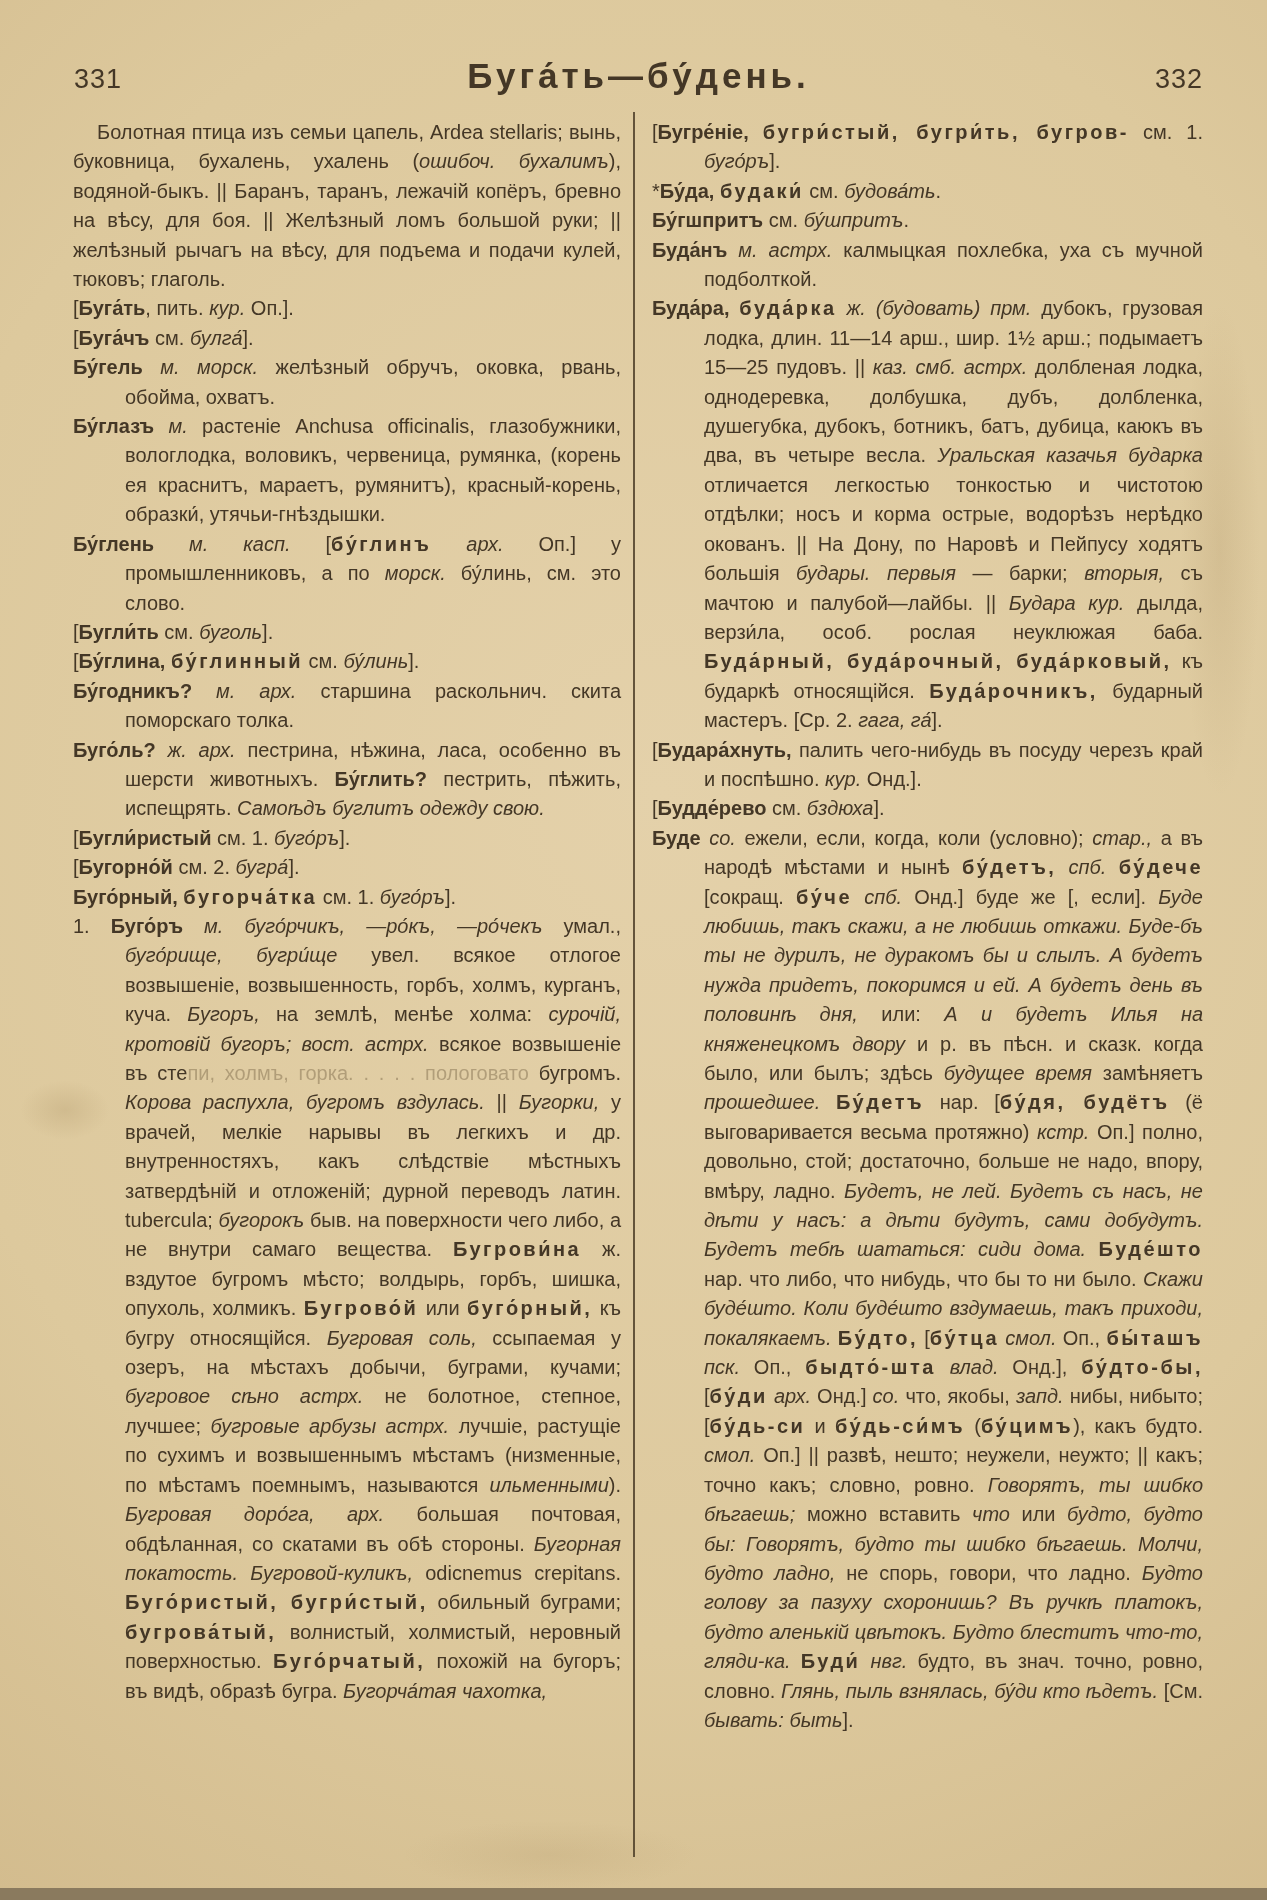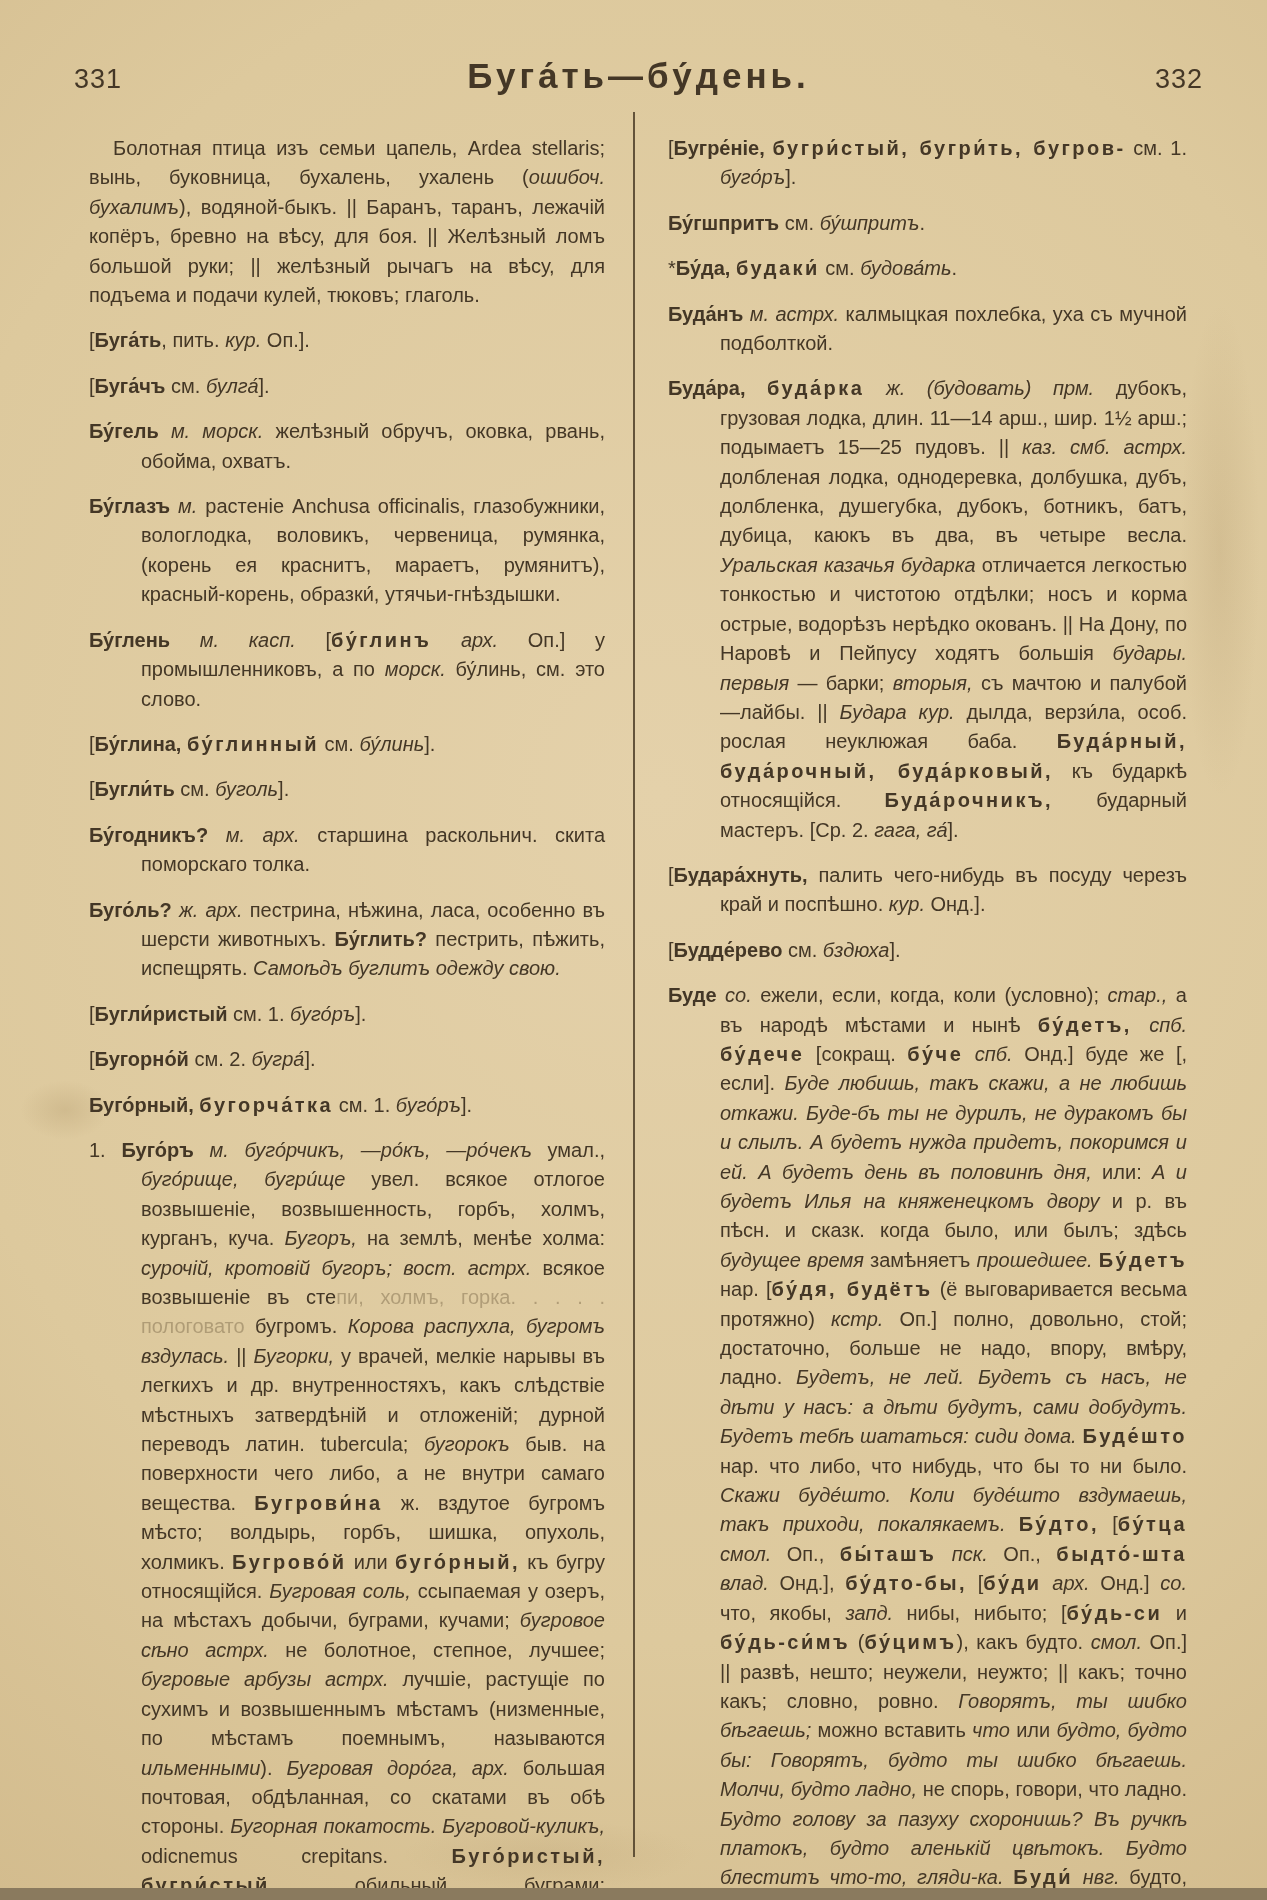--- a/index.html
+++ b/index.html
@@ -14,21 +14,21 @@
   .stain1{left:20px;top:1080px;width:90px;height:60px;background:radial-gradient(ellipse, rgba(146,117,70,.18), rgba(146,117,70,0) 70%);}
   .stain2{left:1180px;top:300px;width:80px;height:500px;background:radial-gradient(ellipse, rgba(146,117,70,.15), rgba(146,117,70,0) 70%);}
   .stain3{left:400px;top:1820px;width:300px;height:70px;background:radial-gradient(ellipse, rgba(150,122,76,.12), rgba(150,122,76,0) 70%);}
   .header{position:absolute;top:56px;left:74px;right:64px;display:flex;align-items:baseline;}
   .pagenum{font-size:27px;letter-spacing:1px;}
   .title{flex:1;text-align:center;font-weight:bold;font-size:35px;letter-spacing:4px;}
   .divider{position:absolute;top:112px;height:1745px;left:633px;width:2px;background:#4d3e28;opacity:.85;}
   .col{position:absolute;top:118px;font-size:20px;line-height:29.4px;text-align:justify;}
   .col-left{left:73px;width:548px;}
   .col-right{left:652px;width:551px;}
-  p.entry{margin:16px;padding-left:52px;text-indent:-52px;}
+  p.entry{margin:0;padding-left:52px;text-indent:-52px;}
   p.cont{padding-left:0;text-indent:24px;}
   .s-n{}
   .s-b{font-weight:bold;}
   .s-i{font-style:italic;}
   .s-sp{font-weight:bold;letter-spacing:2.5px;}
   .s-f{color:rgba(99,82,52,0.38);}
 </style>
 </head>
 <body>
 
@@ -45,32 +45,32 @@
 
   <div class="divider"></div>
 
   <div class="col col-left">
       <p class="entry cont"><span class="s-n">Болотная птица изъ семьи цапель, Ardea stellaris; вынь, буковница, бухалень, ухалень (</span><span class="s-i">ошибоч. бухалимъ</span><span class="s-n">), водяной-быкъ. || Баранъ, таранъ, лежачій копёръ, бревно на вѣсу, для боя. || Желѣзный ломъ большой руки; || желѣзный рычагъ на вѣсу, для подъема и подачи кулей, тюковъ; глаголь.</span></p>
       <p class="entry "><span class="s-n">[</span><span class="s-b">Буга́ть</span><span class="s-n">, пить. </span><span class="s-i">кур.</span><span class="s-n"> Оп.].</span></p>
       <p class="entry "><span class="s-n">[</span><span class="s-b">Буга́чъ</span><span class="s-n"> см. </span><span class="s-i">булга́</span><span class="s-n">].</span></p>
       <p class="entry "><span class="s-b">Бу́гель </span><span class="s-i">м. морск.</span><span class="s-n"> желѣзный обручъ, оковка, рвань, обойма, охватъ.</span></p>
       <p class="entry "><span class="s-b">Бу́глазъ </span><span class="s-i">м.</span><span class="s-n"> растеніе Anchusa officinalis, глазобужники, вологлодка, воловикъ, червеница, румянка, (корень ея краснитъ, мараетъ, румянитъ), красный-корень, образки́, утячьи-гнѣздышки.</span></p>
       <p class="entry "><span class="s-b">Бу́глень </span><span class="s-i">м. касп.</span><span class="s-n"> [</span><span class="s-sp">бу́глинъ</span><span class="s-n"> </span><span class="s-i">арх.</span><span class="s-n"> Оп.] у промышленниковъ, а по </span><span class="s-i">морск.</span><span class="s-n"> бу́линь, см. это слово.</span></p>
+      <p class="entry "><span class="s-n">[</span><span class="s-b">Бугли́ть</span><span class="s-n"> см. </span><span class="s-i">буголь</span><span class="s-n">].</span></p>
       <p class="entry "><span class="s-n">[</span><span class="s-b">Бу́глина, </span><span class="s-sp">бу́глинный</span><span class="s-n"> см. </span><span class="s-i">бу́линь</span><span class="s-n">].</span></p>
-      <p class="entry "><span class="s-n">[</span><span class="s-b">Бугли́ть</span><span class="s-n"> см. </span><span class="s-i">буголь</span><span class="s-n">].</span></p>
       <p class="entry "><span class="s-b">Бу́годникъ? </span><span class="s-i">м. арх.</span><span class="s-n"> старшина раскольнич. скита поморскаго толка.</span></p>
       <p class="entry "><span class="s-b">Буго́ль? </span><span class="s-i">ж. арх.</span><span class="s-n"> пестрина, нѣжина, ласа, особенно въ шерсти животныхъ. </span><span class="s-b">Бу́глить?</span><span class="s-n"> пестрить, пѣжить, испещрять. </span><span class="s-i">Самоѣдъ буглитъ одежду свою.</span></p>
       <p class="entry "><span class="s-n">[</span><span class="s-b">Бугли́ристый</span><span class="s-n"> см. 1. </span><span class="s-i">буго́ръ</span><span class="s-n">].</span></p>
       <p class="entry "><span class="s-n">[</span><span class="s-b">Бугорно́й</span><span class="s-n"> см. 2. </span><span class="s-i">бугра́</span><span class="s-n">].</span></p>
       <p class="entry "><span class="s-b">Буго́рный, </span><span class="s-sp">бугорча́тка</span><span class="s-n"> см. 1. </span><span class="s-i">буго́ръ</span><span class="s-n">].</span></p>
       <p class="entry "><span class="s-n">1. </span><span class="s-b">Буго́ръ </span><span class="s-i">м. буго́рчикъ, —ро́къ, —ро́чекъ</span><span class="s-n"> умал., </span><span class="s-i">буго́рище, бугри́ще</span><span class="s-n"> увел. всякое отлогое возвышеніе, возвышенность, горбъ, холмъ, курганъ, куча. </span><span class="s-i">Бугоръ,</span><span class="s-n"> на землѣ, менѣе холма: </span><span class="s-i">сурочій, кротовій бугоръ;</span><span class="s-n"> </span><span class="s-i">вост. астрх.</span><span class="s-n"> всякое возвышеніе въ сте</span><span class="s-f">пи, холмъ, горка. . . . . пологовато</span><span class="s-n"> бугромъ. </span><span class="s-i">Корова распухла, бугромъ вздулась.</span><span class="s-n"> || </span><span class="s-i">Бугорки,</span><span class="s-n"> у врачей, мелкіе нарывы въ легкихъ и др. внутренностяхъ, какъ слѣдствіе мѣстныхъ затвердѣній и отложеній; дурной переводъ латин. tubercula; </span><span class="s-i">бугорокъ</span><span class="s-n"> быв. на поверхности чего либо, а не внутри самаго вещества. </span><span class="s-sp">Бугрови́на</span><span class="s-n"> ж. вздутое бугромъ мѣсто; волдырь, горбъ, шишка, опухоль, холмикъ. </span><span class="s-sp">Бугрово́й</span><span class="s-n"> или </span><span class="s-sp">буго́рный,</span><span class="s-n"> къ бугру относящійся. </span><span class="s-i">Бугровая соль,</span><span class="s-n"> ссыпаемая у озеръ, на мѣстахъ добычи, буграми, кучами; </span><span class="s-i">бугровое сѣно астрх.</span><span class="s-n"> не болотное, степное, лучшее; </span><span class="s-i">бугровые арбузы астрх.</span><span class="s-n"> лучшіе, растущіе по сухимъ и возвышеннымъ мѣстамъ (низменные, по мѣстамъ поемнымъ, называются </span><span class="s-i">ильменными</span><span class="s-n">). </span><span class="s-i">Бугровая доро́га, арх.</span><span class="s-n"> большая почтовая, обдѣланная, со скатами въ обѣ стороны. </span><span class="s-i">Бугорная покатость. Бугровой-куликъ,</span><span class="s-n"> odicnemus crepitans. </span><span class="s-sp">Буго́ристый, бугри́стый,</span><span class="s-n"> обильный буграми; </span><span class="s-sp">бугрова́тый,</span><span class="s-n"> волнистый, холмистый, неровный поверхностью. </span><span class="s-sp">Буго́рчатый,</span><span class="s-n"> похожій на бугоръ; въ видѣ, образѣ бугра. </span><span class="s-i">Бугорча́тая чахотка,</span></p>
     </div>
   <div class="col col-right">
       <p class="entry "><span class="s-n">[</span><span class="s-b">Бугре́ніе, </span><span class="s-sp">бугри́стый, бугри́ть, бугров-</span><span class="s-n"> см. 1. </span><span class="s-i">буго́ръ</span><span class="s-n">].</span></p>
+      <p class="entry "><span class="s-n">*</span><span class="s-b">Бу́да, </span><span class="s-sp">будаки́</span><span class="s-n"> см. </span><span class="s-i">будова́ть</span><span class="s-n">.</span></p>
       <p class="entry "><span class="s-b">Бу́гшпритъ</span><span class="s-n"> см. </span><span class="s-i">бу́шпритъ</span><span class="s-n">.</span></p>
-      <p class="entry "><span class="s-n">*</span><span class="s-b">Бу́да, </span><span class="s-sp">будаки́</span><span class="s-n"> см. </span><span class="s-i">будова́ть</span><span class="s-n">.</span></p>
       <p class="entry "><span class="s-b">Буда́нъ </span><span class="s-i">м. астрх.</span><span class="s-n"> калмыцкая похлебка, уха съ мучной подболткой.</span></p>
       <p class="entry "><span class="s-b">Буда́ра, </span><span class="s-sp">буда́рка</span><span class="s-n"> </span><span class="s-i">ж. (будовать) прм.</span><span class="s-n"> дубокъ, грузовая лодка, длин. 11—14 арш., шир. 1½ арш.; подымаетъ 15—25 пудовъ. || </span><span class="s-i">каз. смб. астрх.</span><span class="s-n"> долбленая лодка, однодеревка, долбушка, дубъ, долбленка, душегубка, дубокъ, ботникъ, батъ, дубица, каюкъ въ два, въ четыре весла. </span><span class="s-i">Уральская казачья бударка</span><span class="s-n"> отличается легкостью тонкостью и чистотою отдѣлки; носъ и корма острые, водорѣзъ нерѣдко окованъ. || На Дону, по Наровѣ и Пейпусу ходятъ большія </span><span class="s-i">будары. первыя</span><span class="s-n"> — барки; </span><span class="s-i">вторыя,</span><span class="s-n"> съ мачтою и палубой—лайбы. || </span><span class="s-i">Будара кур.</span><span class="s-n"> дылда, верзи́ла, особ. рослая неуклюжая баба. </span><span class="s-sp">Буда́рный, буда́рочный, буда́рковый,</span><span class="s-n"> къ бударкѣ относящійся. </span><span class="s-sp">Буда́рочникъ,</span><span class="s-n"> бударный мастеръ. [Ср. 2. </span><span class="s-i">гага, га́</span><span class="s-n">].</span></p>
       <p class="entry "><span class="s-n">[</span><span class="s-b">Будара́хнуть,</span><span class="s-n"> палить чего-нибудь въ посуду черезъ край и поспѣшно. </span><span class="s-i">кур.</span><span class="s-n"> Онд.].</span></p>
       <p class="entry "><span class="s-n">[</span><span class="s-b">Будде́рево</span><span class="s-n"> см. </span><span class="s-i">бздюха</span><span class="s-n">].</span></p>
       <p class="entry "><span class="s-b">Буде </span><span class="s-i">со.</span><span class="s-n"> ежели, если, когда, коли (условно); </span><span class="s-i">стар.,</span><span class="s-n"> а въ народѣ мѣстами и нынѣ </span><span class="s-sp">бу́детъ,</span><span class="s-n"> </span><span class="s-i">спб.</span><span class="s-n"> </span><span class="s-sp">бу́дече</span><span class="s-n"> [сокращ. </span><span class="s-sp">бу́че</span><span class="s-n"> </span><span class="s-i">спб.</span><span class="s-n"> Онд.] буде же [, если]. </span><span class="s-i">Буде любишь, такъ скажи, а не любишь откажи. Буде-бъ ты не дурилъ, не дуракомъ бы и слылъ. А будетъ нужда придетъ, покоримся и ей. А будетъ день въ половинѣ дня,</span><span class="s-n"> или: </span><span class="s-i">А и будетъ Илья на княженецкомъ двору</span><span class="s-n"> и р. въ пѣсн. и сказк. когда было, или былъ; здѣсь </span><span class="s-i">будущее время</span><span class="s-n"> замѣняетъ </span><span class="s-i">прошедшее.</span><span class="s-n"> </span><span class="s-sp">Бу́детъ</span><span class="s-n"> нар. [</span><span class="s-sp">бу́дя, будётъ</span><span class="s-n"> (ё выговаривается весьма протяжно) </span><span class="s-i">кстр.</span><span class="s-n"> Оп.] полно, довольно, стой; достаточно, больше не надо, впору, вмѣру, ладно. </span><span class="s-i">Будетъ, не лей. Будетъ съ насъ, не дѣти у насъ: а дѣти будутъ, сами добудутъ. Будетъ тебѣ шататься: сиди дома.</span><span class="s-n"> </span><span class="s-sp">Буде́што</span><span class="s-n"> нар. что либо, что нибудь, что бы то ни было. </span><span class="s-i">Скажи буде́што. Коли буде́што вздумаешь, такъ приходи, покалякаемъ.</span><span class="s-n"> </span><span class="s-sp">Бу́дто,</span><span class="s-n"> [</span><span class="s-sp">бу́тца</span><span class="s-n"> </span><span class="s-i">смол.</span><span class="s-n"> Оп., </span><span class="s-sp">бы́ташъ</span><span class="s-n"> </span><span class="s-i">пск.</span><span class="s-n"> Оп., </span><span class="s-sp">быдто́-шта</span><span class="s-n"> </span><span class="s-i">влад.</span><span class="s-n"> Онд.], </span><span class="s-sp">бу́дто-бы,</span><span class="s-n"> [</span><span class="s-sp">бу́ди</span><span class="s-n"> </span><span class="s-i">арх.</span><span class="s-n"> Онд.] </span><span class="s-i">со.</span><span class="s-n"> что, якобы, </span><span class="s-i">запд.</span><span class="s-n"> нибы, нибыто; [</span><span class="s-sp">бу́дь-си</span><span class="s-n"> и </span><span class="s-sp">бу́дь-си́мъ</span><span class="s-n"> (</span><span class="s-sp">бу́цимъ</span><span class="s-n">), какъ будто. </span><span class="s-i">смол.</span><span class="s-n"> Оп.] || развѣ, нешто; неужели, неужто; || какъ; точно какъ; словно, ровно. </span><span class="s-i">Говорятъ, ты шибко бѣгаешь;</span><span class="s-n"> можно вставить </span><span class="s-i">что</span><span class="s-n"> или </span><span class="s-i">будто, будто бы:</span><span class="s-n"> </span><span class="s-i">Говорятъ, будто ты шибко бѣгаешь. Молчи, будто ладно,</span><span class="s-n"> не спорь, говори, что ладно. </span><span class="s-i">Будто голову за пазуху схоронишь? Въ ручкѣ платокъ, будто аленькій цвѣтокъ. Будто блеститъ что-то, гляди-ка.</span><span class="s-n"> </span><span class="s-sp">Буди́</span><span class="s-n"> </span><span class="s-i">нвг.</span><span class="s-n"> будто, въ знач. точно, ровно, словно. </span><span class="s-i">Глянь, пыль взнялась, бу́ди кто ѣдетъ.</span><span class="s-n"> [См. </span><span class="s-i">бывать: быть</span><span class="s-n">].</span></p>
     </div>
 </div>
 
 </body></html>

